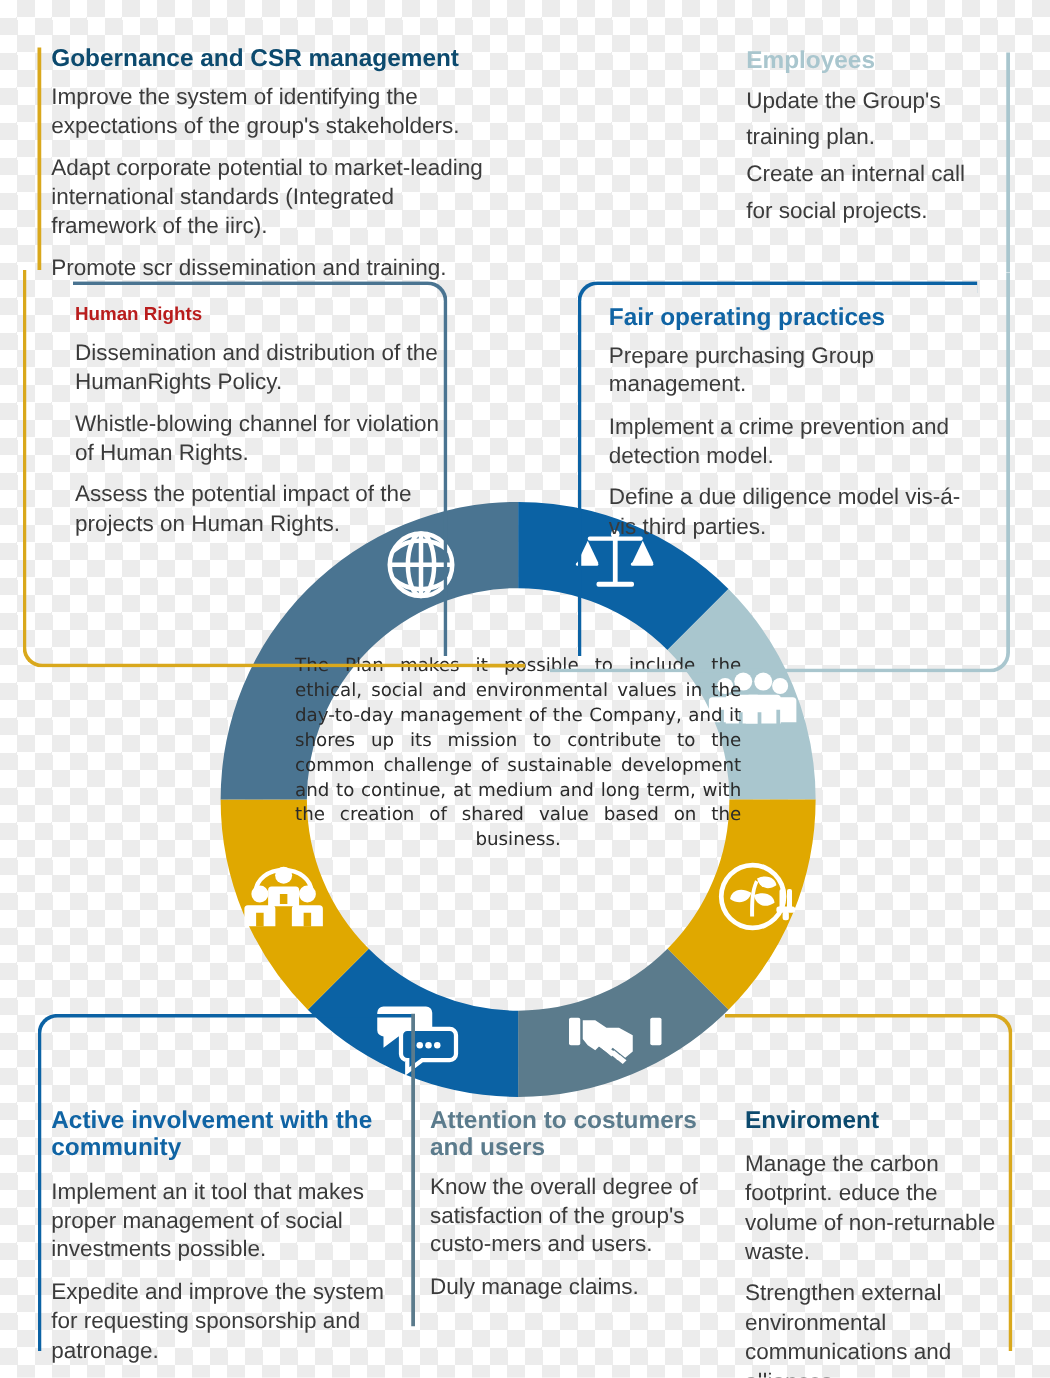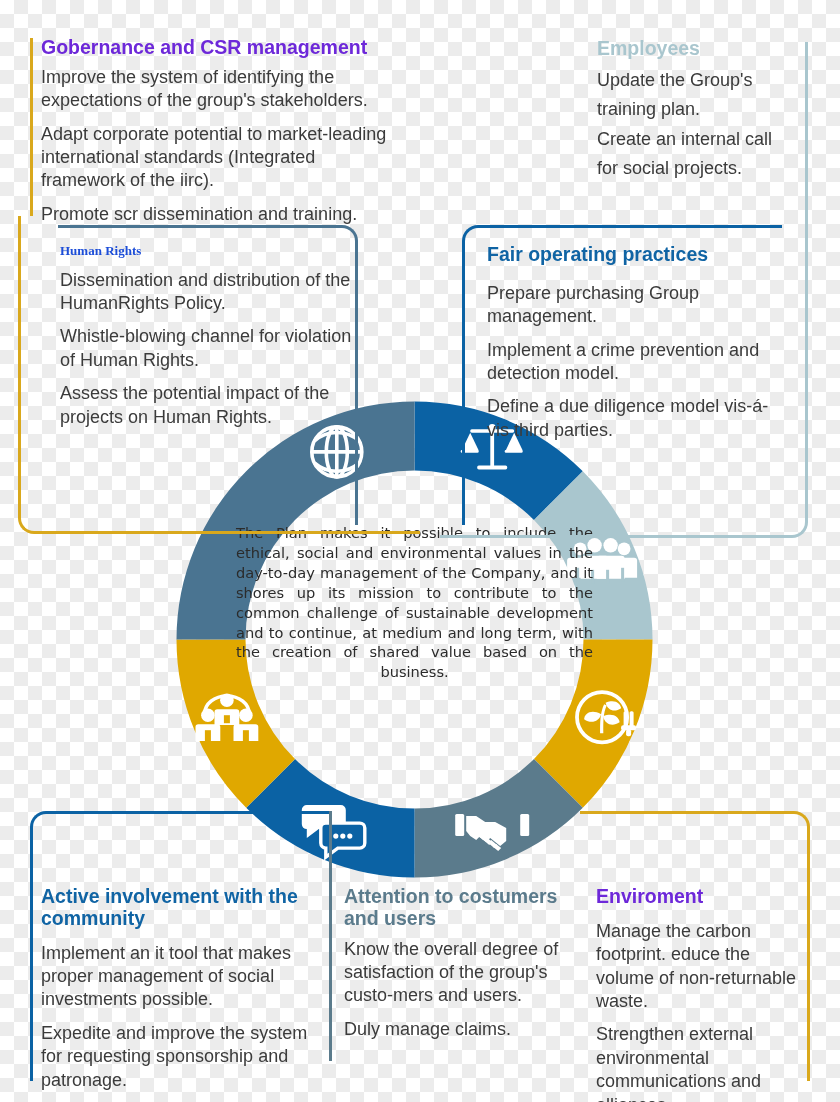--- a/index.html
+++ b/index.html
@@ -5,23 +5,23 @@
   html,body{margin:0;padding:0;}
   body{
     width:840px;height:1102px;position:relative;overflow:hidden;
     font-family:"Liberation Sans", sans-serif;
     background:
       repeating-conic-gradient(#ececec 0% 25%, #ffffff 0% 50%) 0 0/28px 28px;
   }
   .stage{position:absolute;inset:0;}
 
   
-  .h-gold   {color:#6d28d9;font-size:19.5px;font-weight:bold;line-height:1.12;}
+  .h-gold   {color:#0c4a6e;font-size:19.5px;font-weight:bold;line-height:1.12;}
   .h-blue   {color:#1064a4;font-size:19.5px;font-weight:bold;line-height:1.12;}
-  .h-steel  {color:#1d4ed8;font-size:13px;font-weight:bold;line-height:1.12;font-family:Liberation Serif, serif;}
+  .h-steel  {color:#b91c1c;font-size:15px;font-weight:bold;line-height:1.12;}
   .h-pale   {color:#a9c6ce;font-size:19.5px;font-weight:bold;line-height:1.12;}
   .h-slate  {color:#5b7b8c;font-size:19.5px;font-weight:bold;line-height:1.12;}
 
   .body-t{color:#3b3b3b;font-size:18px;line-height:1.30;}
   .body-t p{margin:0 0 10px 0;}
   .body-t p:last-child{margin-bottom:0;}
   .lead-18 p{margin:0 0 1px 0;line-height:1.62;}
 
   .blk{position:absolute;}
 
@@ -202,21 +202,21 @@
     <div class="h-steel">Human Rights</div>
     <div class="body-t" style="margin-top:10px;">
       <p>Dissemination and distribution of the HumanRights Policy.</p>
       <p>Whistle-blowing channel for violation of Human Rights.</p>
       <p style="margin-bottom:0;">Assess the potential impact of the projects on Human Rights.</p>
     </div>
   </div>
 
   <div class="blk" style="left:487px;top:244px;width:300px;">
     <div class="h-blue">Fair operating practices</div>
-    <div class="body-t" style="margin-top:16px;">
+    <div class="body-t" style="margin-top:7px;">
       <p>Prepare purchasing Group management.</p>
       <p>Implement a crime prevention and detection model.</p>
       <p style="margin-bottom:0;">Define a due diligence model vis-á-vis third parties.</p>
     </div>
   </div>
 
   <div class="blk" style="left:41px;top:886px;width:285px;">
     <div class="h-blue">Active involvement with the community</div>
     <div class="body-t" style="margin-top:12px;">
       <p>Implement an it tool that makes proper management of social investments possible.</p>

